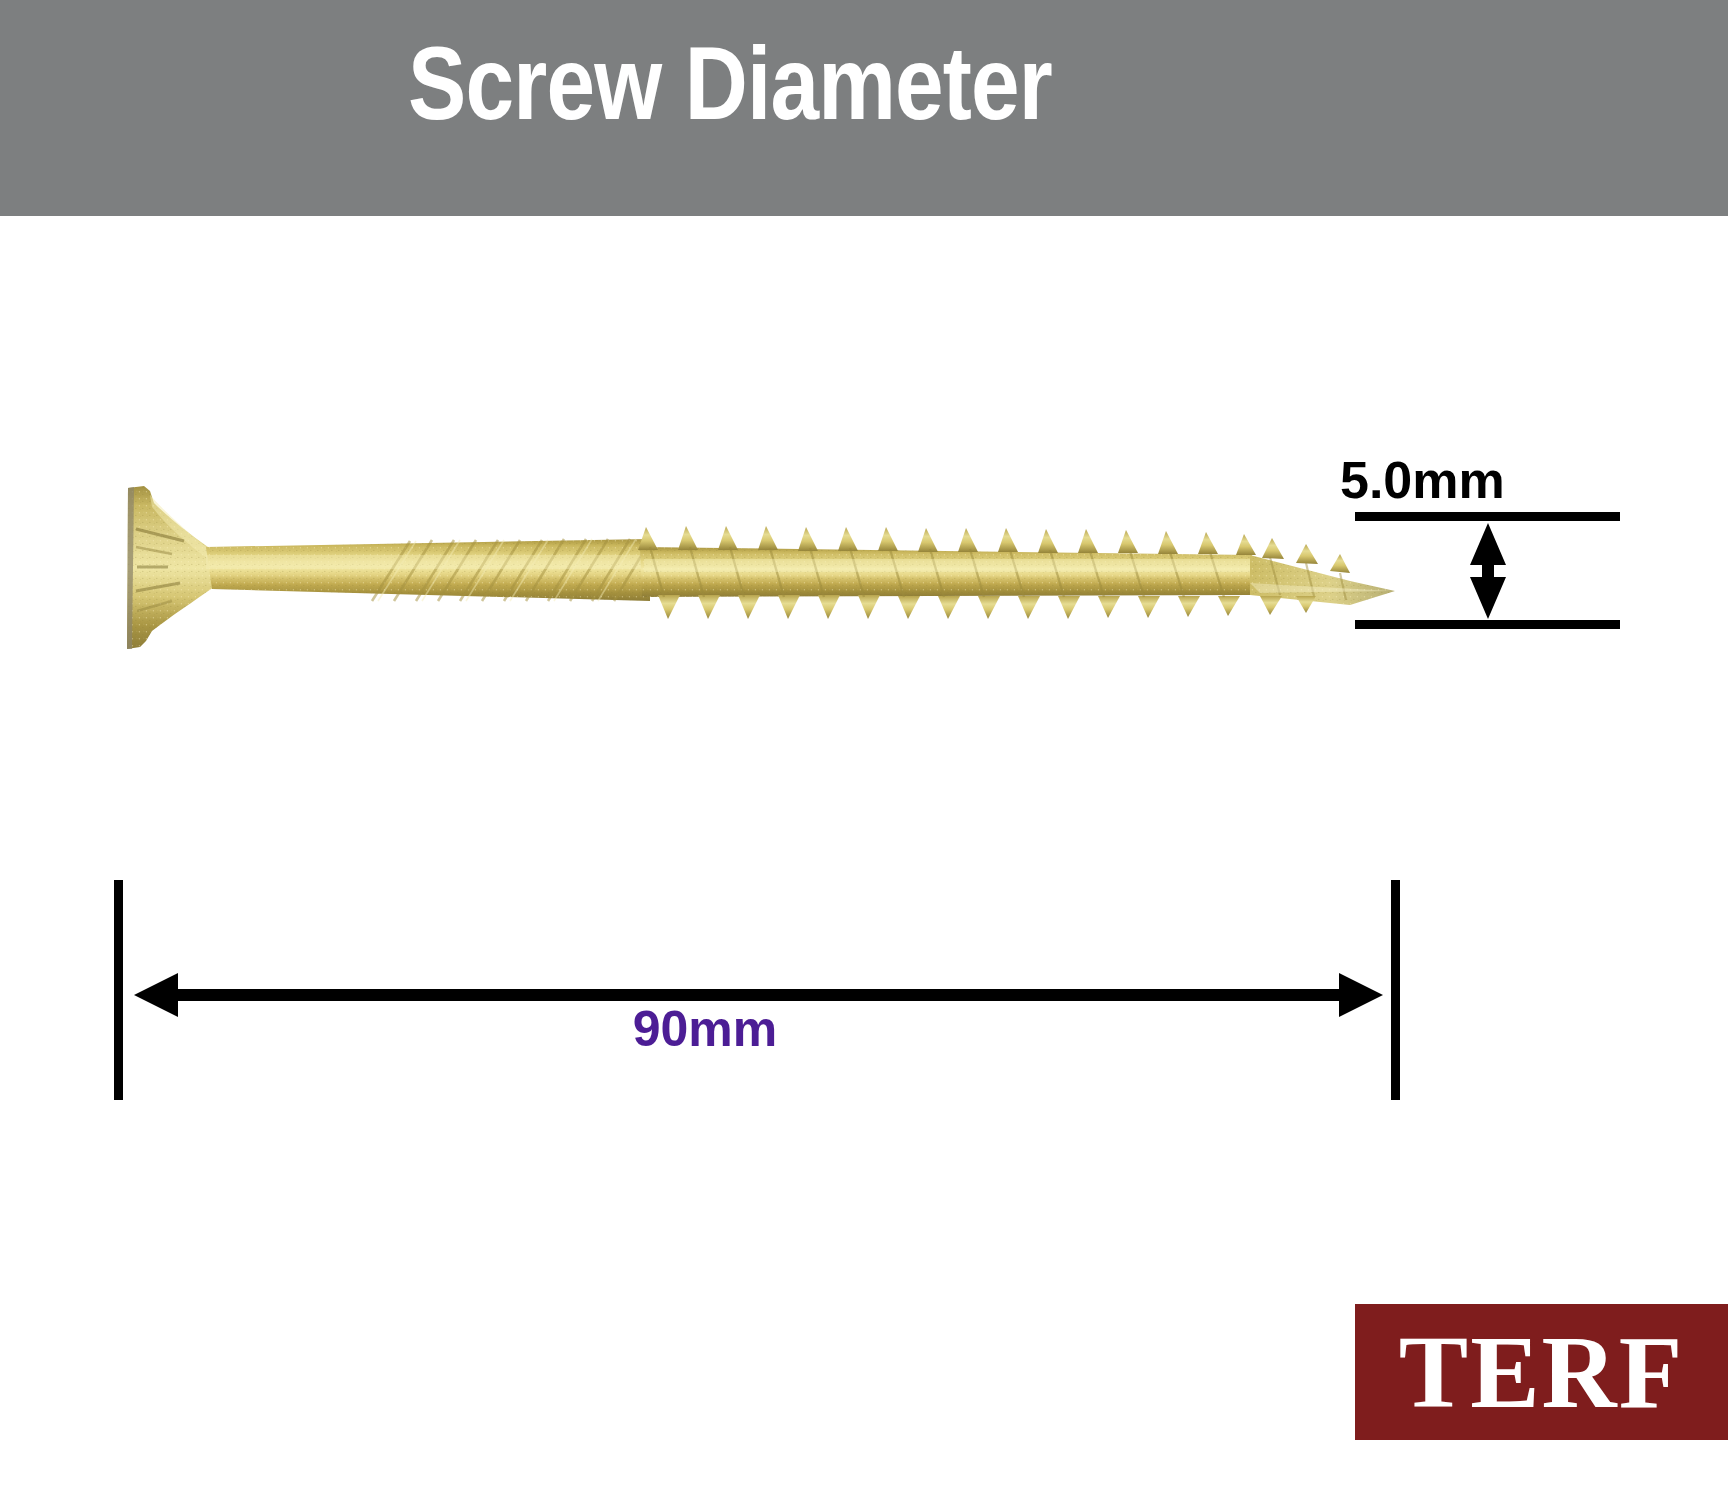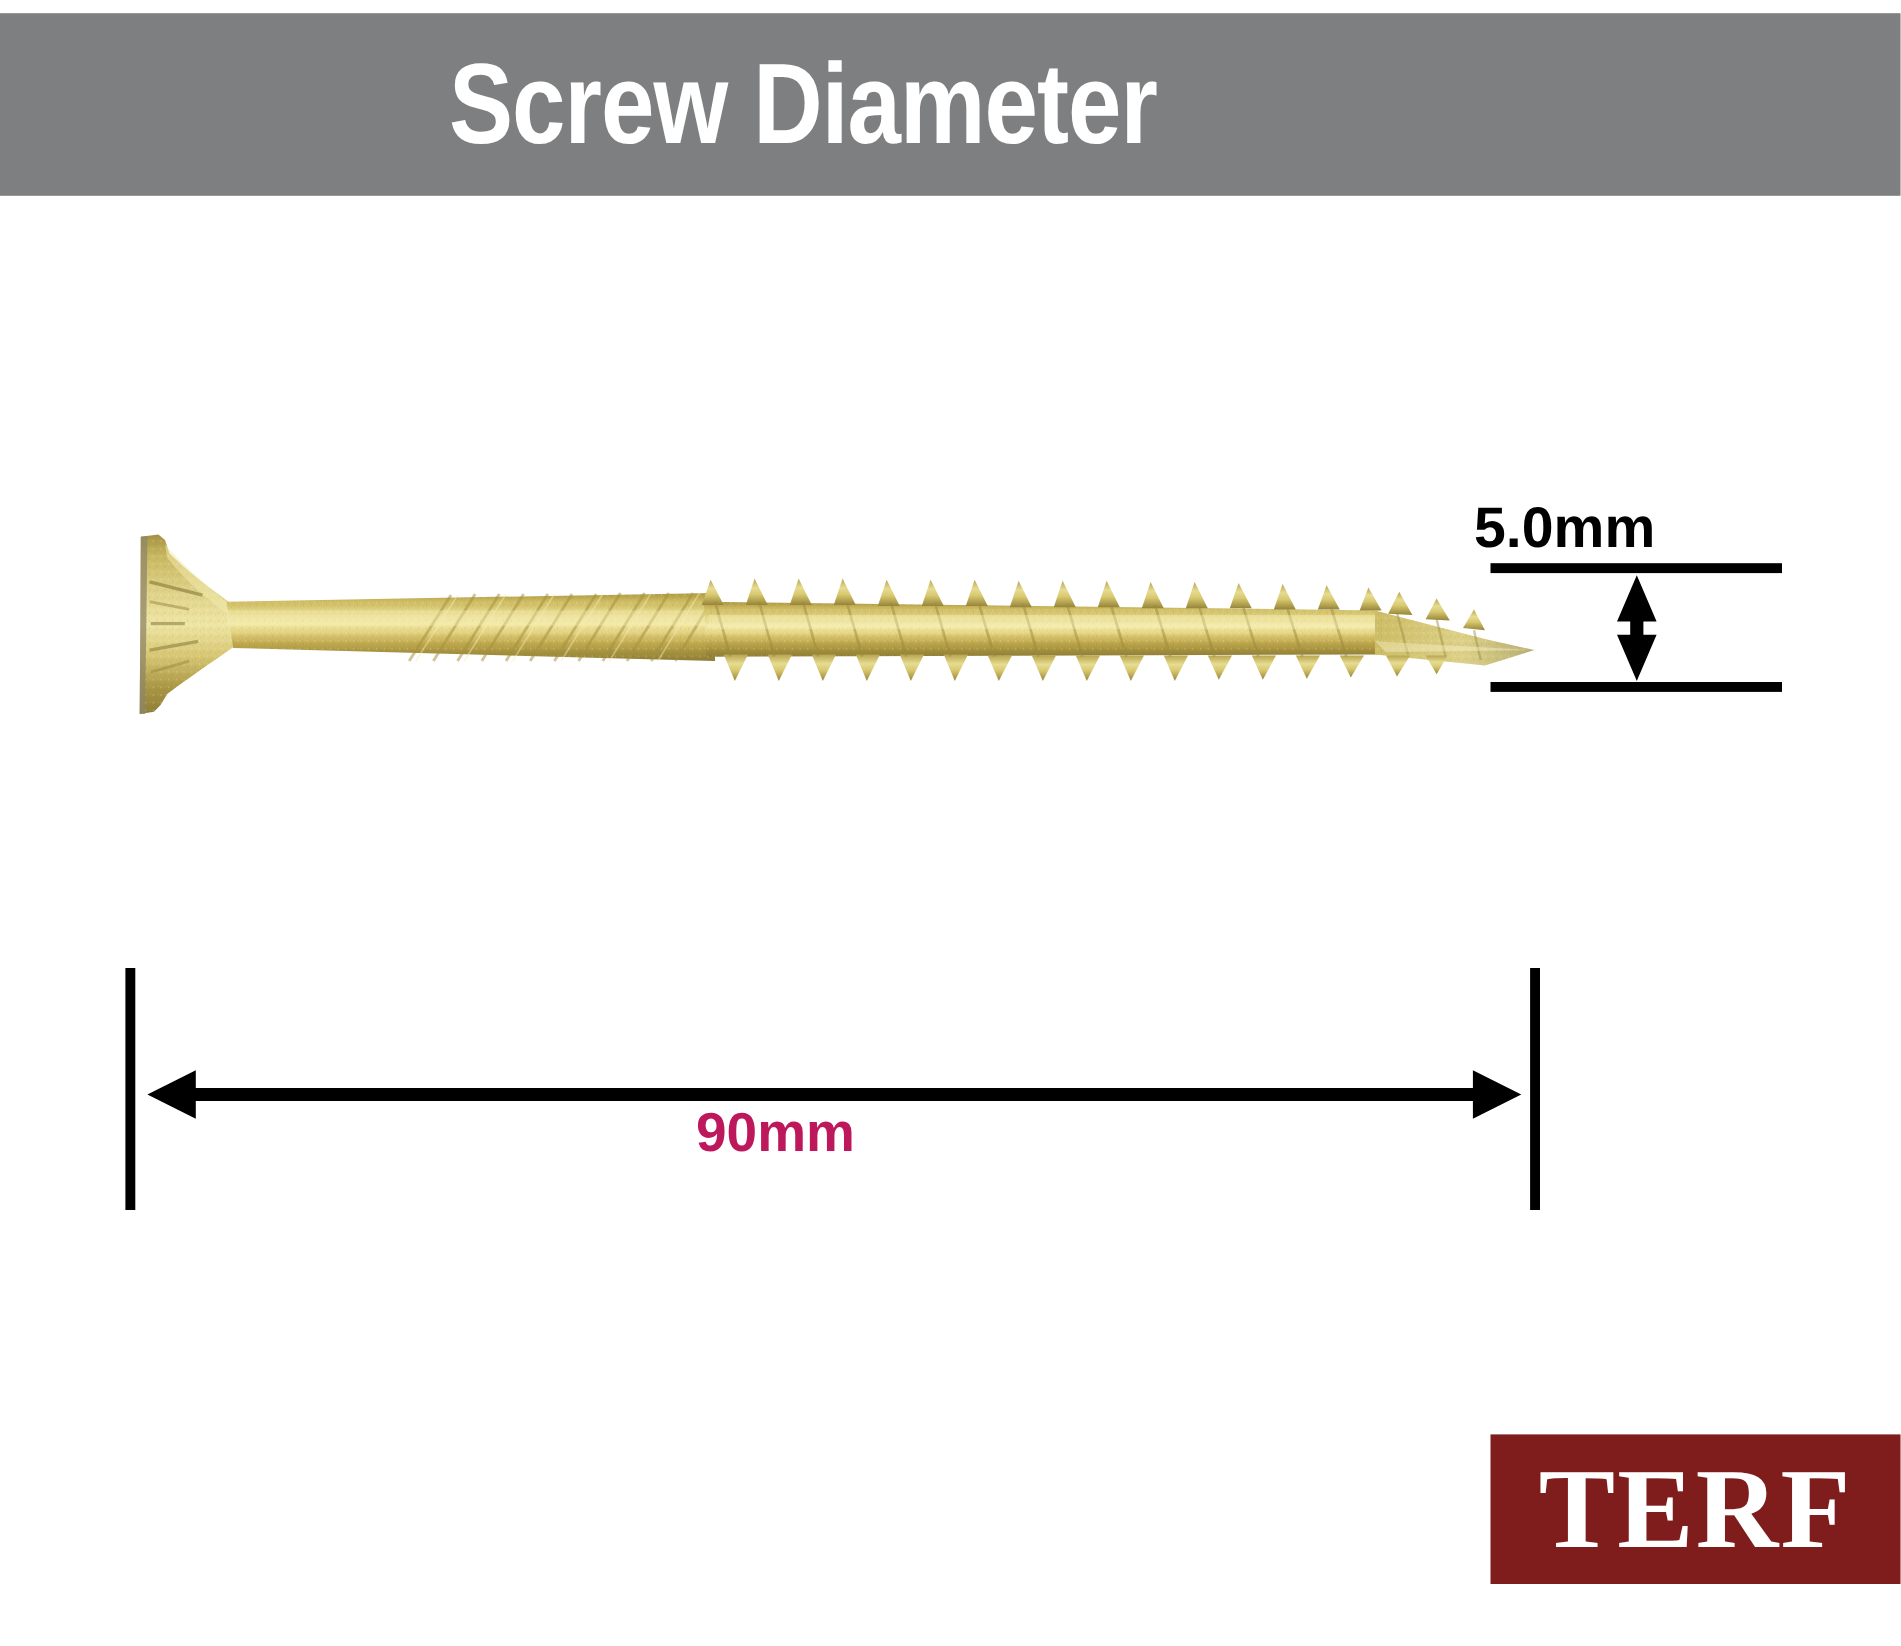--- a/index.html
+++ b/index.html
@@ -16,23 +16,23 @@
     width: 1728px;
     height: 1496px;
     background: #ffffff;
     overflow: hidden;
   }
 
   
   #header-band {
     position: absolute;
     left: 0;
-    top: 12px;
+    top: 0;
     width: 1728px;
-    height: 166px;
+    height: 216px;
     background: #7d7f80;
   }
   #header-title {
     position: absolute;
     left: 0;
     top: 8px;
     width: 1460px;
     text-align: center;
     color: #ffffff;
     font-family: "Liberation Sans", sans-serif;
@@ -123,21 +123,21 @@
   #length-label {
     position: absolute;
     left: 0;
     top: 120px;
     width: 1210px;
     text-align: center;
     font-family: "Liberation Sans", sans-serif;
     font-weight: bold;
     font-size: 50px;
     line-height: 58px;
-    color: #be185d;
+    color: #4c1d95;
     white-space: nowrap;
   }
 
   
   #brand-logo {
     position: absolute;
     left: 1355px;
     top: 1304px;
     width: 373px;
     height: 136px;

